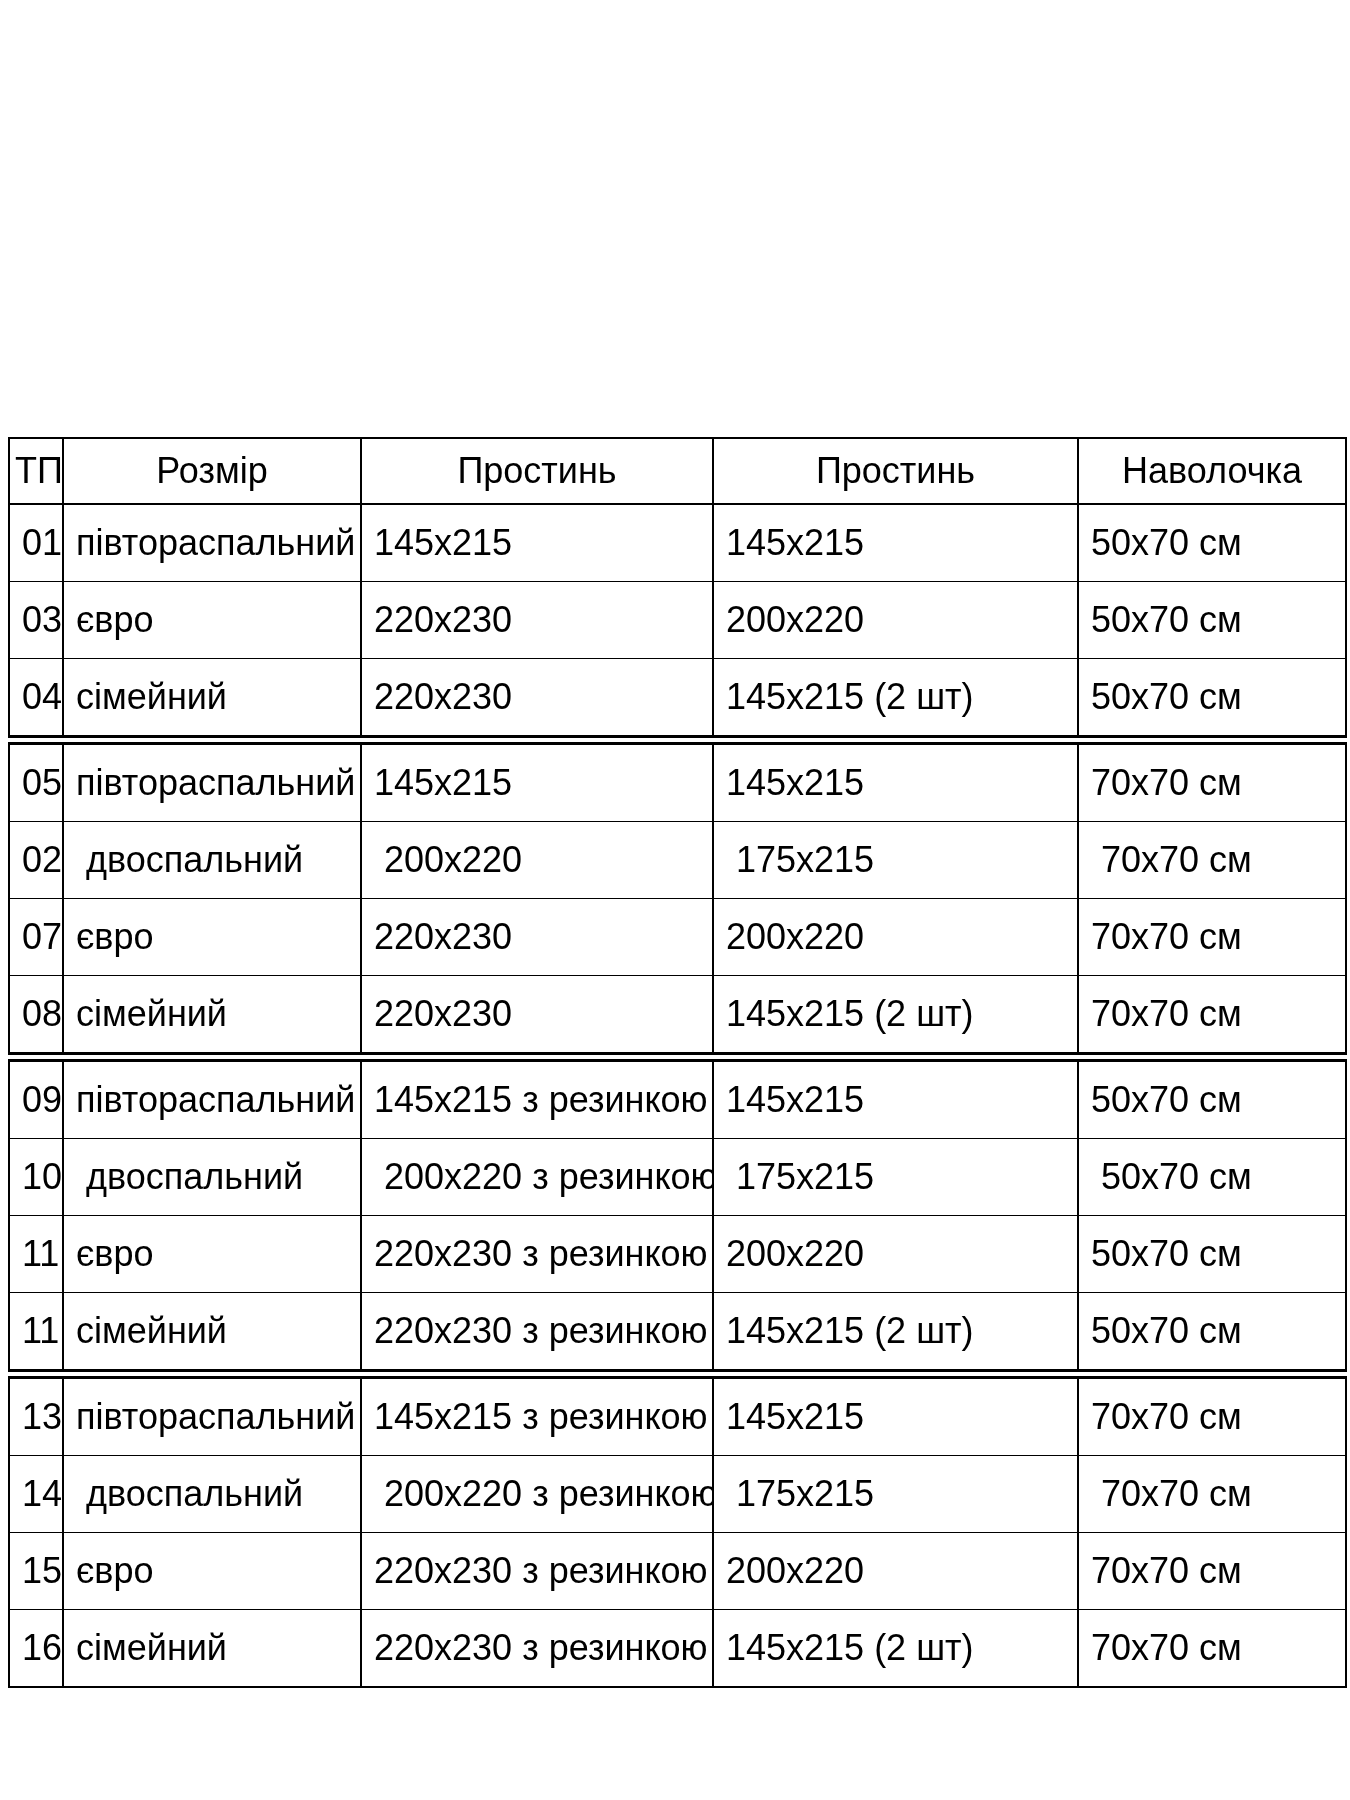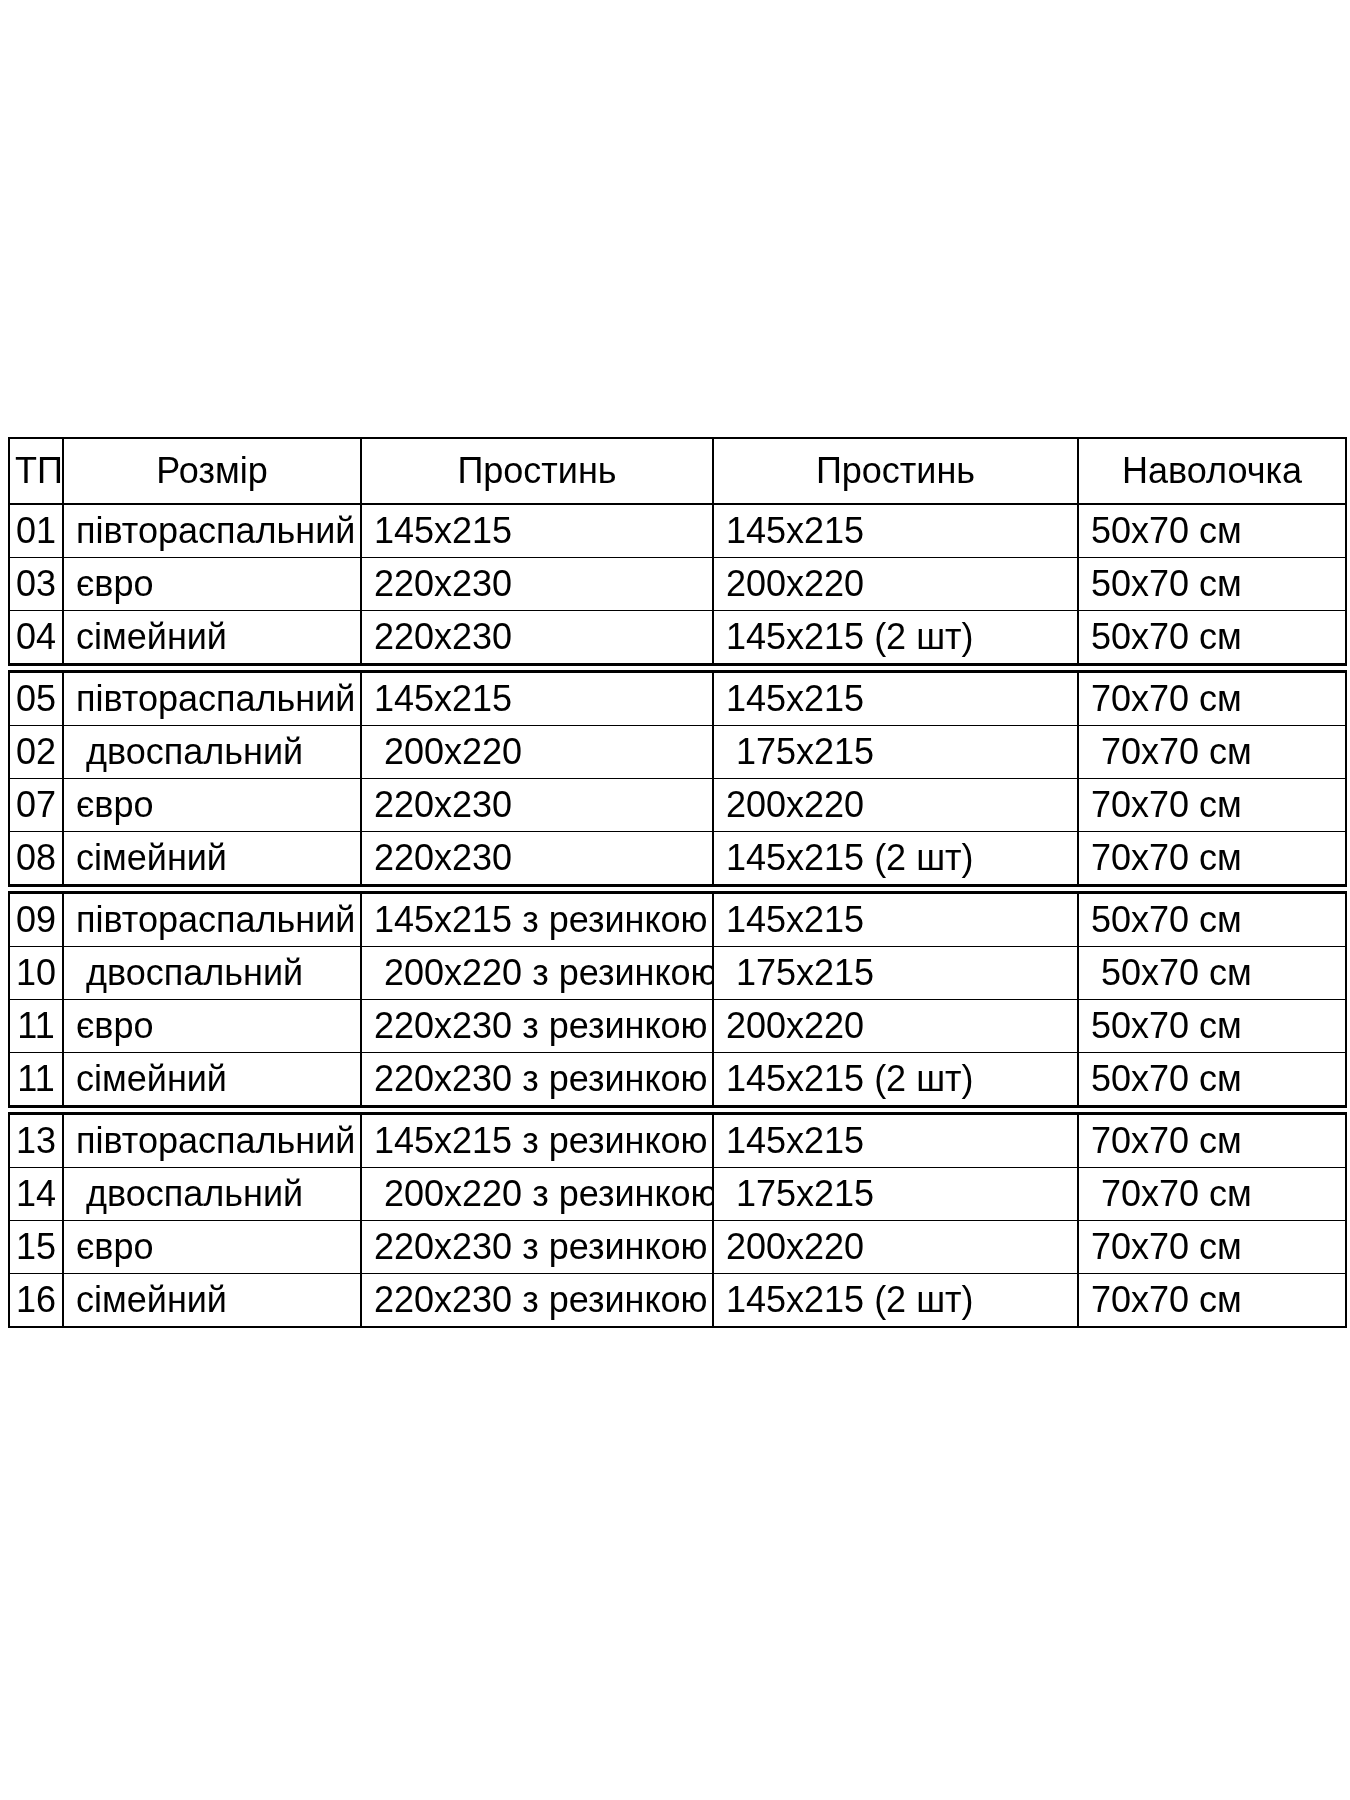--- a/index.html
+++ b/index.html
@@ -48,21 +48,21 @@
     text-align: left;
     border-left: 2px solid #000000;
     border-right: 2px solid #000000;
     border-top: 1px solid #000000;
     border-bottom: 1px solid #000000;
   }
   .size-table {
     border: 2px solid #000000;
   }
   .size-table td.col-tp {
-    padding: 0;
+    padding: 12px;
     text-align: center;
   }
   
   .size-table tr.group-start td {
     border-top: 10px double #000000;
   }
 </style>
 </head>
 <body>
 

